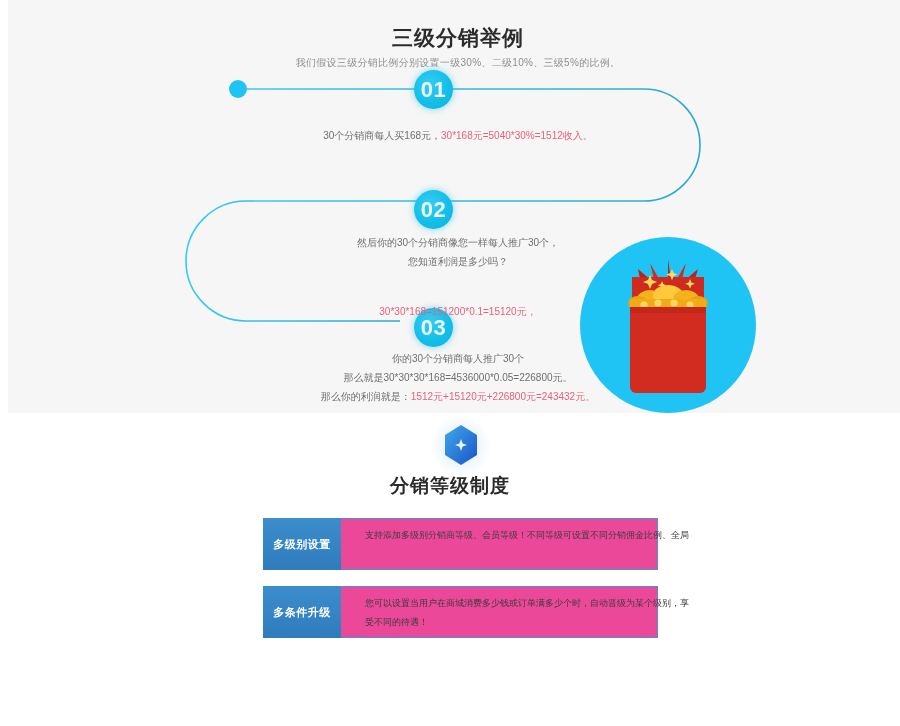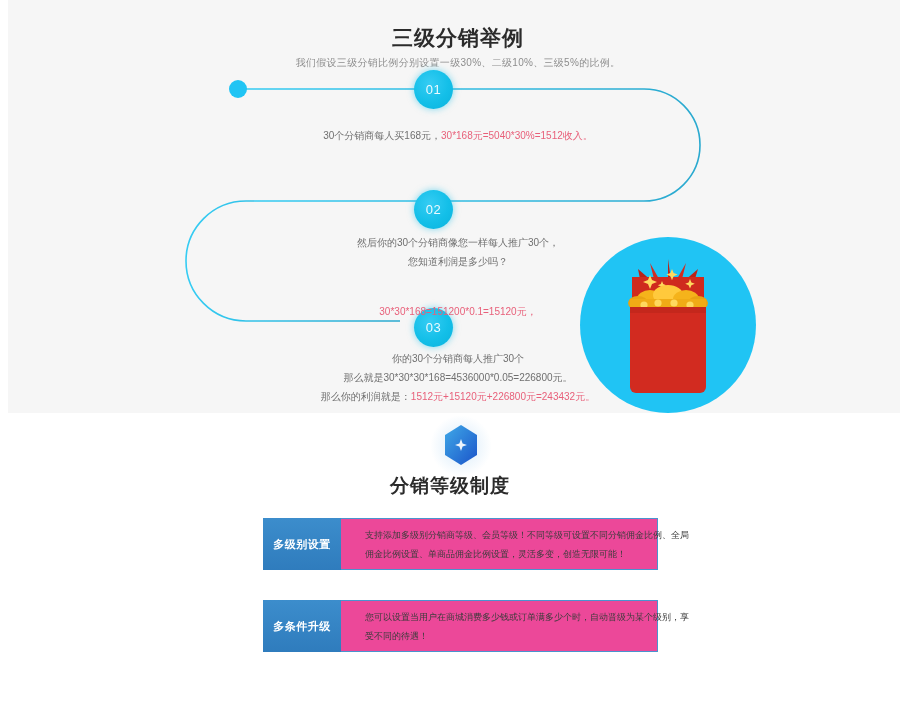--- a/index.html
+++ b/index.html
@@ -58,22 +58,22 @@
     position: absolute;
     width: 39px; height: 39px;
     border-radius: 50%;
     background: radial-gradient(circle at 40% 35%, #35ccf3 0%, #13bfe8 55%, #0bb2dd 100%);
     box-shadow: 0 0 7px rgba(20,190,232,0.55);
     display: flex;
     align-items: center;
     justify-content: center;
   }
   .step-circle span {
-    font-size: 13px;
-    font-weight: normal;
+    font-size: 22px;
+    font-weight: bold;
     color: #eafaff;
     letter-spacing: 0.5px;
     font-family: "Liberation Sans", sans-serif;
   }
   #step-01 { left: 406px; top: 70px; }
   #step-02 { left: 406px; top: 190px; }
   #step-03 { left: 406px; top: 308px; }
 
   
   .blk {
@@ -145,21 +145,21 @@
   }
 
   .rows {
     position: absolute;
     left: 263px; top: 518px;
     width: 395px;
   }
   .row {
     position: relative;
     height: 56px;
-    margin-bottom: 26px;
+    margin-bottom: 12px;
   }
   .row-label {
     position: absolute;
     left: 0; top: 0;
     width: 78px; height: 52px;
     background: linear-gradient(180deg,#3c8dcc 0%, #2f7cbd 100%);
     display: flex;
     align-items: center;
     justify-content: center;
   }
@@ -307,21 +307,20 @@
 
   <div class="rows">
 
     <div class="row">
       <div class="row-label">
         <span>多级别设置</span>
       </div>
       <div class="row-arrow"></div>
       <div class="row-body">
         <div class="rl">支持添加多级别分销商等级、会员等级！不同等级可设置不同分销佣金比例、全局</div>
-        <div class="rl">佣金比例设置、单商品佣金比例设置，灵活多变，创造无限可能！</div>
       </div>
     </div>
 
     <div class="row">
       <div class="row-label">
         <span>多条件升级</span>
       </div>
       <div class="row-arrow"></div>
       <div class="row-body">
         <div class="rl">您可以设置当用户在商城消费多少钱或订单满多少个时，自动晋级为某个级别，享</div>

